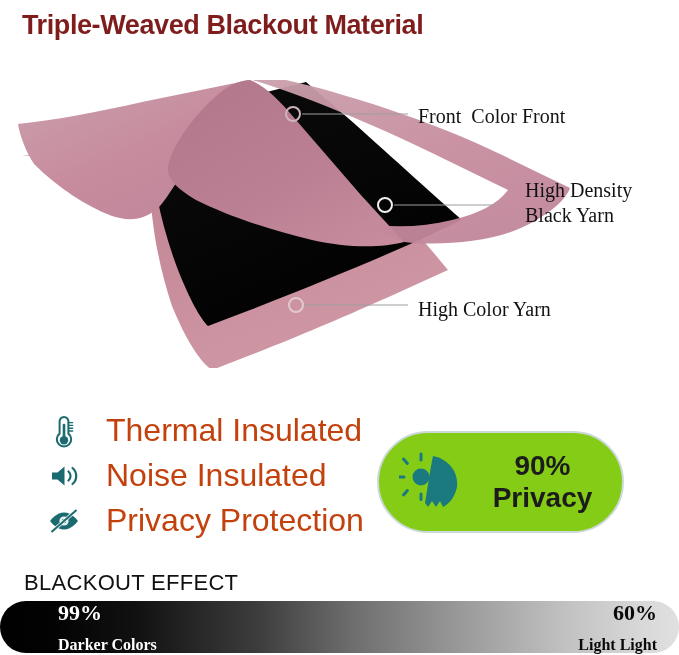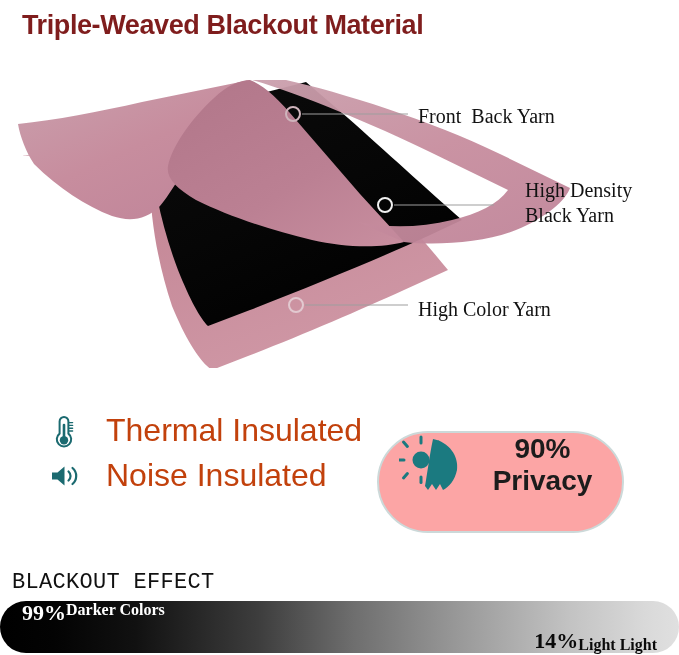--- a/index.html
+++ b/index.html
@@ -83,23 +83,23 @@
 
   
   #blackout-badge {
     position: absolute;
     left: 377px;
     top: 431px;
     width: 247px;
     height: 102px;
     border: 2px solid #ccd9d9;
     border-radius: 51px;
-    background: #fca5a5;
+    background: #84cc16;
     display: flex;
-    align-items: flex-start;
+    align-items: center;
     box-sizing: border-box;
   }
   #blackout-badge-icon {
     width: 74px;
     height: 64px;
     flex: 0 0 74px;
     margin-left: 18px;
     display: flex;
     align-items: center;
     justify-content: center;
@@ -111,23 +111,23 @@
     font-weight: bold;
     font-size: 28px;
     line-height: 32px;
     color: #1c1c1c;
     padding-right: 8px;
   }
 
   
   #blackout-effect-heading {
     position: absolute;
-    left: 12px;
+    left: 24px;
     top: 570px;
-    font-family: Liberation Mono, monospace;
+    font-family: Liberation Sans, sans-serif;
     font-size: 22px;
     letter-spacing: 0.3px;
     color: #111111;
     white-space: nowrap;
   }
   #gradient-bar {
     position: absolute;
     left: 0px;
     top: 601px;
     width: 679px;
@@ -136,22 +136,23 @@
     background: linear-gradient(to right,
         #000000 0%, #030303 8%, #111111 20%,
         #3d3d3d 38%, #6e6e6e 52%, #9a9a9a 68%,
         #c3c3c3 84%, #d9d9d9 95%, #e0e0e0 100%);
   }
   .bar-end {
     position: absolute;
     top: 0;
     height: 52px;
     display: flex;
-    flex-direction: row;
+    flex-direction: column;
     justify-content: space-between;
+    margin-left: 36px;
   }
   #bar-left-end {
     left: 22px;
     align-items: flex-start;
   }
   #bar-right-end {
     right: 22px;
     align-items: flex-end;
   }
   .bar-pct {
@@ -303,21 +304,21 @@
       <line x1="394" y1="127" x2="494" y2="127"></line>
       <circle cx="385" cy="127" r="7" fill="none" stroke="#f0f0f0" stroke-width="2"></circle>
     </g>
     <g stroke="#9e9e9e" stroke-width="1.2" fill="none">
       <line x1="305" y1="227" x2="408" y2="227"></line>
       <circle cx="296" cy="227" r="7" fill="none" stroke="#e2c9d0" stroke-width="2"></circle>
     </g>
   </svg>
 </div>
 
-<div class="callout-text" id="callout-front">Front  Back Yarn</div>
+<div class="callout-text" id="callout-front">Front  Color Front</div>
 
 <div class="callout-text" id="callout-middle">High Density
 Black Yarn</div>
 
 <div class="callout-text" id="callout-back">High Color Yarn</div>
 
 <div id="features">
 
   <div class="feature-row">
     <span class="feature-icon">
@@ -340,20 +341,32 @@
     <span class="feature-icon">
       <svg width="32" height="28" viewBox="0 0 32 28" xmlns="http://www.w3.org/2000/svg">
         <path d="M4 10.5 H9.5 L16.5 4.5 V23.5 L9.5 17.5 H4 Z" fill="#1b6a70"></path>
         <path d="M20.5 9.5 a6 6 0 0 1 0 9" fill="none" stroke="#1b6a70" stroke-width="2.2" stroke-linecap="round"></path>
         <path d="M24.5 6 a10.5 10.5 0 0 1 0 16" fill="none" stroke="#1b6a70" stroke-width="2.2" stroke-linecap="round"></path>
       </svg>
     </span>
     <span class="feature-label">Noise Insulated</span>
   </div>
 
+  <div class="feature-row">
+    <span class="feature-icon">
+      <svg width="34" height="28" viewBox="0 0 34 28" xmlns="http://www.w3.org/2000/svg">
+        <path d="M17 5.5 C25 5.5 31 14 31 14 S25 22.5 17 22.5 S3 14 3 14 S9 5.5 17 5.5 Z" fill="#1b6a70"></path>
+        <circle cx="17" cy="14" r="4.6" fill="#eaf2f2"></circle>
+        <circle cx="17" cy="14" r="2.3" fill="#1b6a70"></circle>
+        <line x1="4.5" y1="25" x2="29.5" y2="3" stroke="#ffffff" stroke-width="3.6"></line>
+        <line x1="4.5" y1="25" x2="29.5" y2="3" stroke="#1b6a70" stroke-width="2"></line>
+      </svg>
+    </span>
+    <span class="feature-label">Privacy Protection</span>
+  </div>
 
 </div>
 
 <div id="blackout-badge">
   <span id="blackout-badge-icon">
     <svg width="70" height="62" viewBox="0 0 70 62" xmlns="http://www.w3.org/2000/svg">
 
       <circle cx="22" cy="26" r="8.5" fill="#1b7a80"></circle>
       <g stroke="#1b7a80" stroke-width="3" stroke-linecap="round">
         <line x1="22" y1="9" x2="22" y2="3"></line>
@@ -379,16 +392,16 @@
 </div>
 
 <div id="blackout-effect-heading">BLACKOUT EFFECT</div>
 
 <div id="gradient-bar">
   <div class="bar-end" id="bar-left-end">
     <span class="bar-pct">99%</span>
     <span class="bar-sub">Darker Colors</span>
   </div>
   <div class="bar-end" id="bar-right-end">
-    <span class="bar-pct">14%</span>
+    <span class="bar-pct">60%</span>
     <span class="bar-sub">Light Light</span>
   </div>
 </div>
 
 </body></html>

